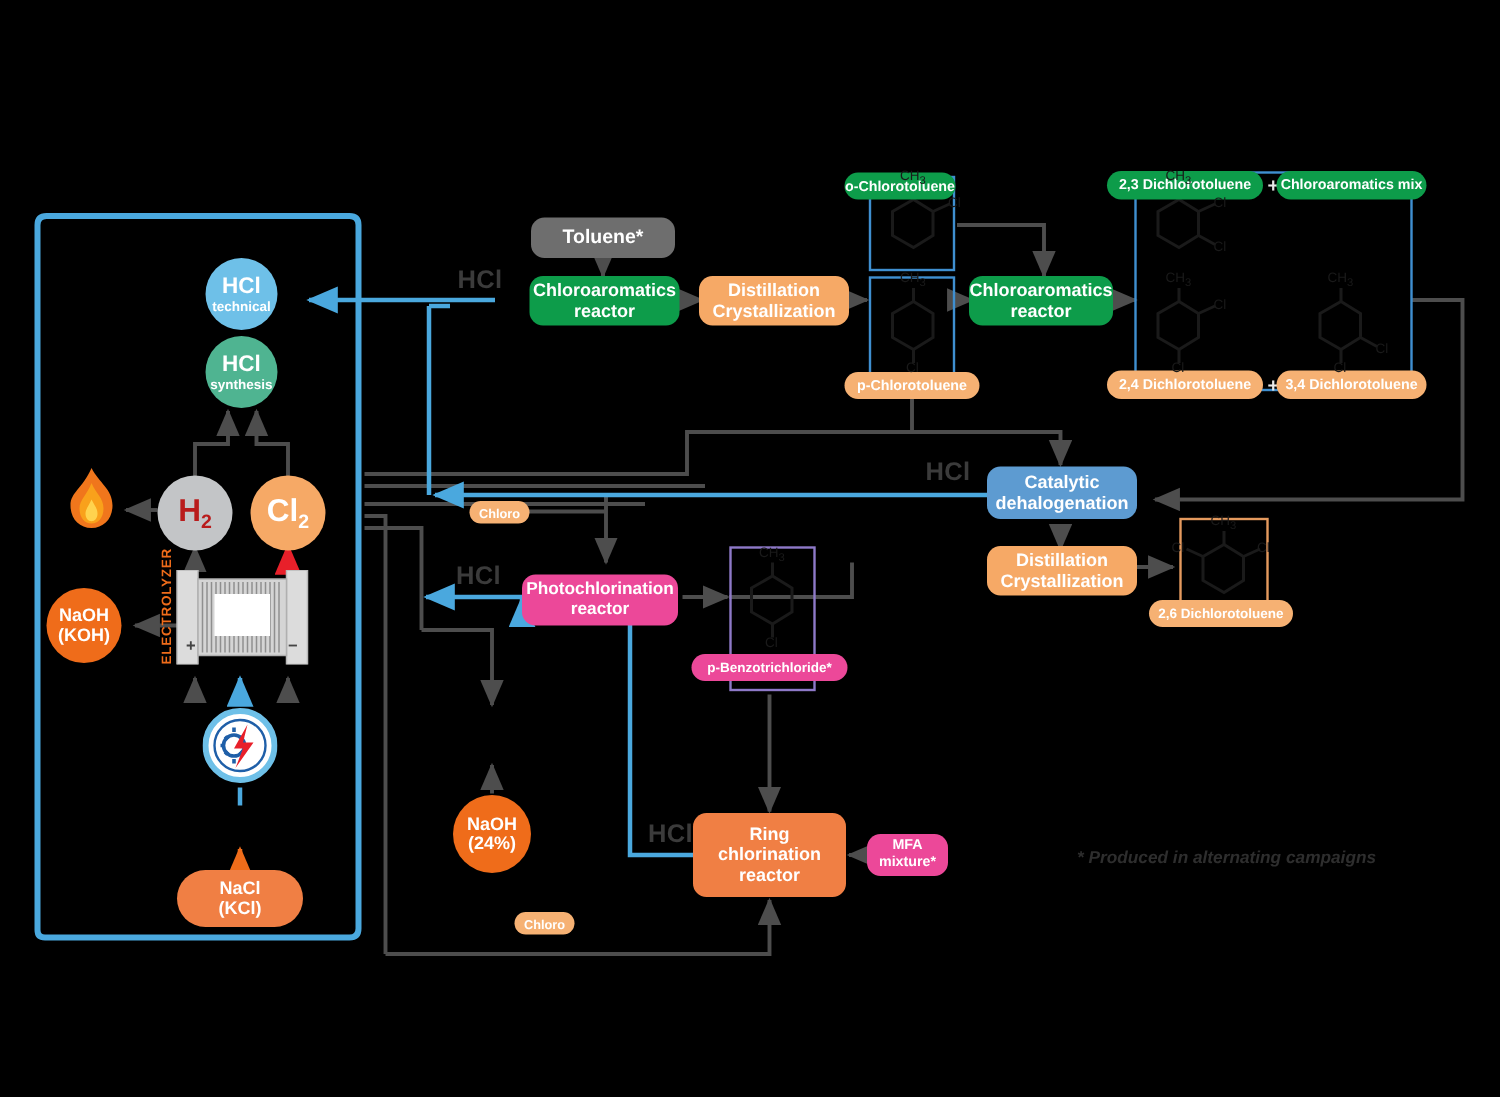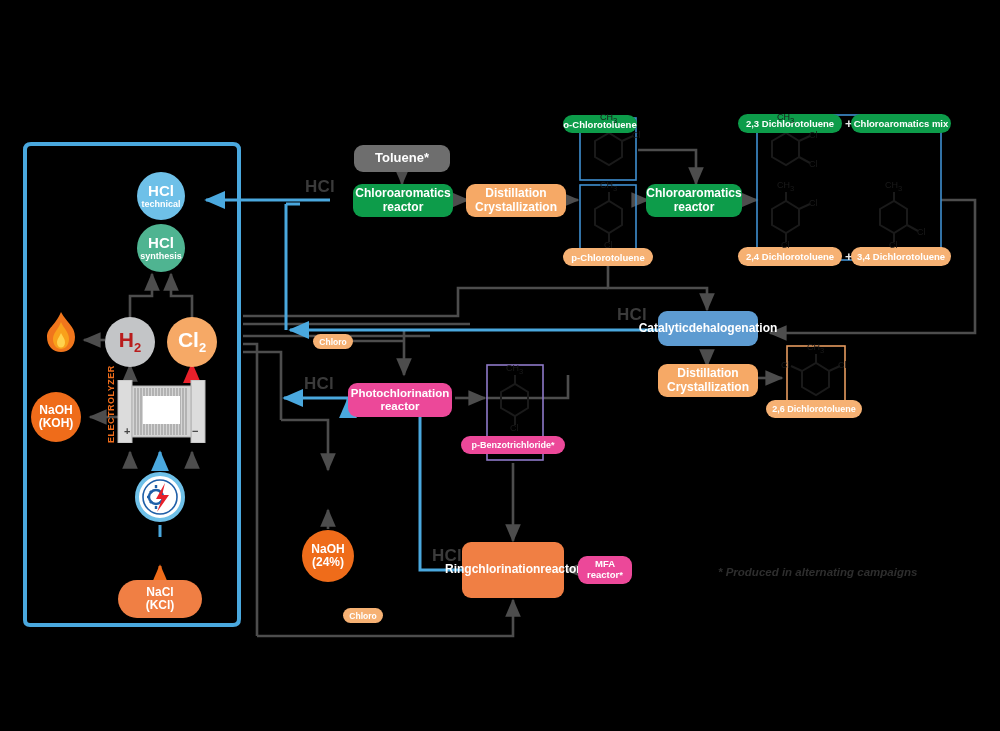--- a/index.html
+++ b/index.html
@@ -326,21 +326,21 @@
     <span style="position:absolute;left:885px;top:180px;">CH<sub>3</sub></span>
     <span style="position:absolute;left:917px;top:227px;">Cl</span>
     <span style="position:absolute;left:889px;top:240px;">Cl</span>
     <span style="position:absolute;left:506px;top:363px;">CH<sub>3</sub></span>
     <span style="position:absolute;left:510px;top:423px;">Cl</span>
     <span style="position:absolute;left:807px;top:342px;">CH<sub>3</sub></span>
     <span style="position:absolute;left:781px;top:360px;">Cl</span>
     <span style="position:absolute;left:838px;top:360px;">Cl</span>
   </div>
 
-  <div class="node pill n-blue" style="left:658px;top:311px;width:100px;height:35px;flex-direction:row;font-size:12px;">
+  <div class="node pill n-blue" style="left:658px;top:311px;width:100px;height:35px;flex-direction:column;font-size:12px;">
     <span>Catalytic</span>
     <span>dehalogenation</span>
   </div>
 
   <div class="node pill n-orange" style="left:658px;top:364px;width:100px;height:33px;flex-direction:column;font-size:12px;">
     <span>Distillation</span>
     <span>Crystallization</span>
   </div>
 
   <div class="tag tag-orange" style="left:766px;top:400px;width:96px;height:18px;font-size:9px;">
@@ -355,29 +355,29 @@
   <div class="tag n-purple" style="left:461px;top:436px;width:104px;height:18px;font-size:9px;">
     <span>p-Benzotrichloride*</span>
   </div>
 
 
   <div class="node circle n-orangecircle" style="left:302px;top:530px;width:52px;height:52px;flex-direction:column;font-size:12px;">
     <span>NaOH</span>
     <span>(24%)</span>
   </div>
 
-  <div class="node pill n-orange-dk" style="left:462px;top:542px;width:102px;height:56px;font-size:12px;">
+  <div class="node pill n-orange-dk" style="left:462px;top:542px;width:102px;height:56px;flex-direction:column;font-size:12px;">
     <span>Ring</span>
     <span>chlorination</span>
     <span>reactor</span>
   </div>
 
   <div class="node pill n-purple" style="left:578px;top:556px;width:54px;height:28px;flex-direction:column;font-size:9.5px;">
     <span>MFA</span>
-    <span>reactor*</span>
+    <span>mixture*</span>
   </div>
 
   <div class="tag tag-orange" style="left:313px;top:334px;width:40px;height:15px;font-size:8.5px;">
     <span>Chloro</span>
   </div>
   <div class="tag tag-orange" style="left:343px;top:608px;width:40px;height:15px;font-size:8.5px;">
     <span>Chloro</span>
   </div>
 
   <div class="hcl-label" style="left:305px;top:177px;">HCl</div>

